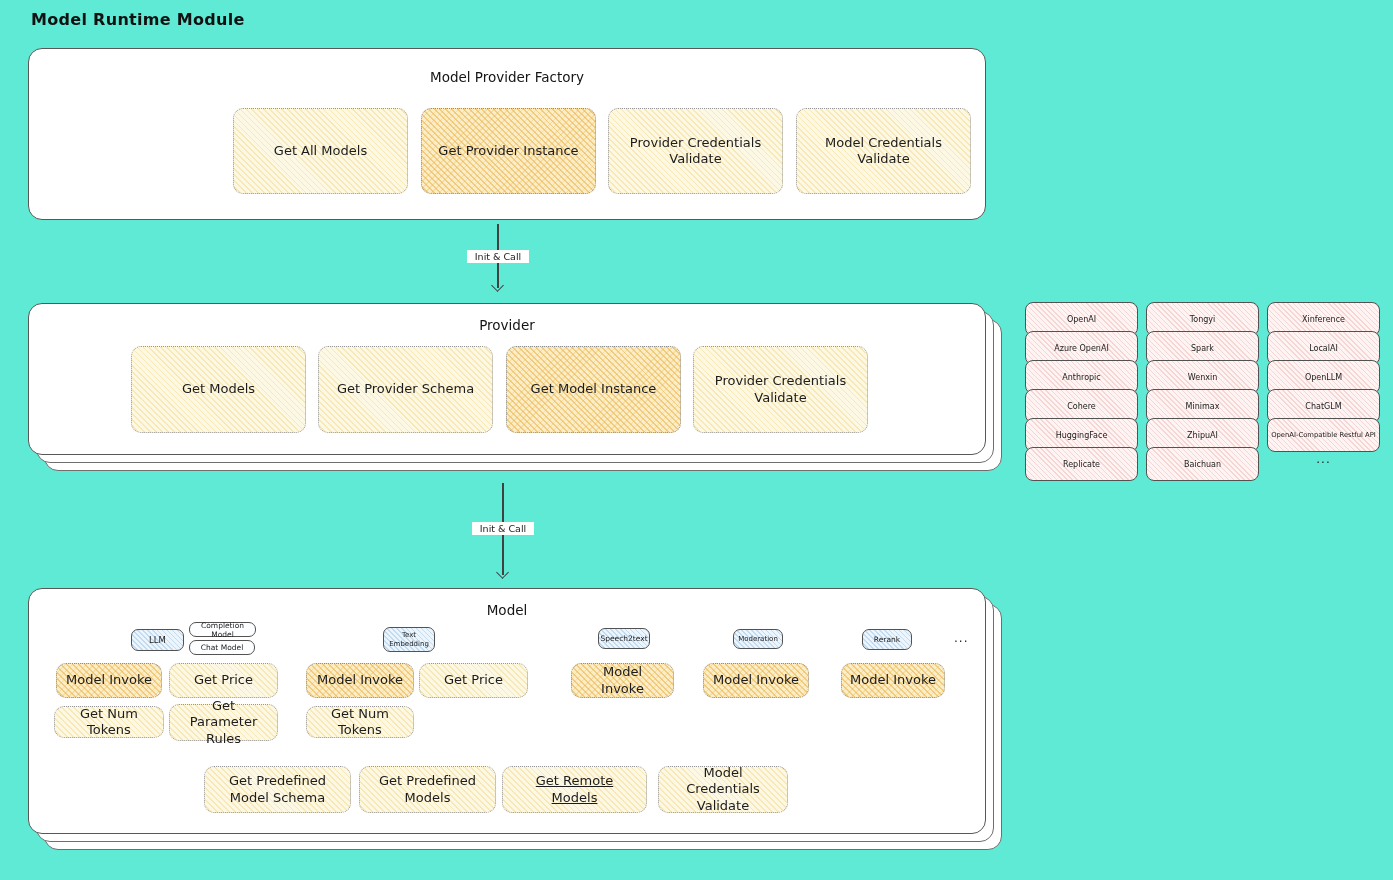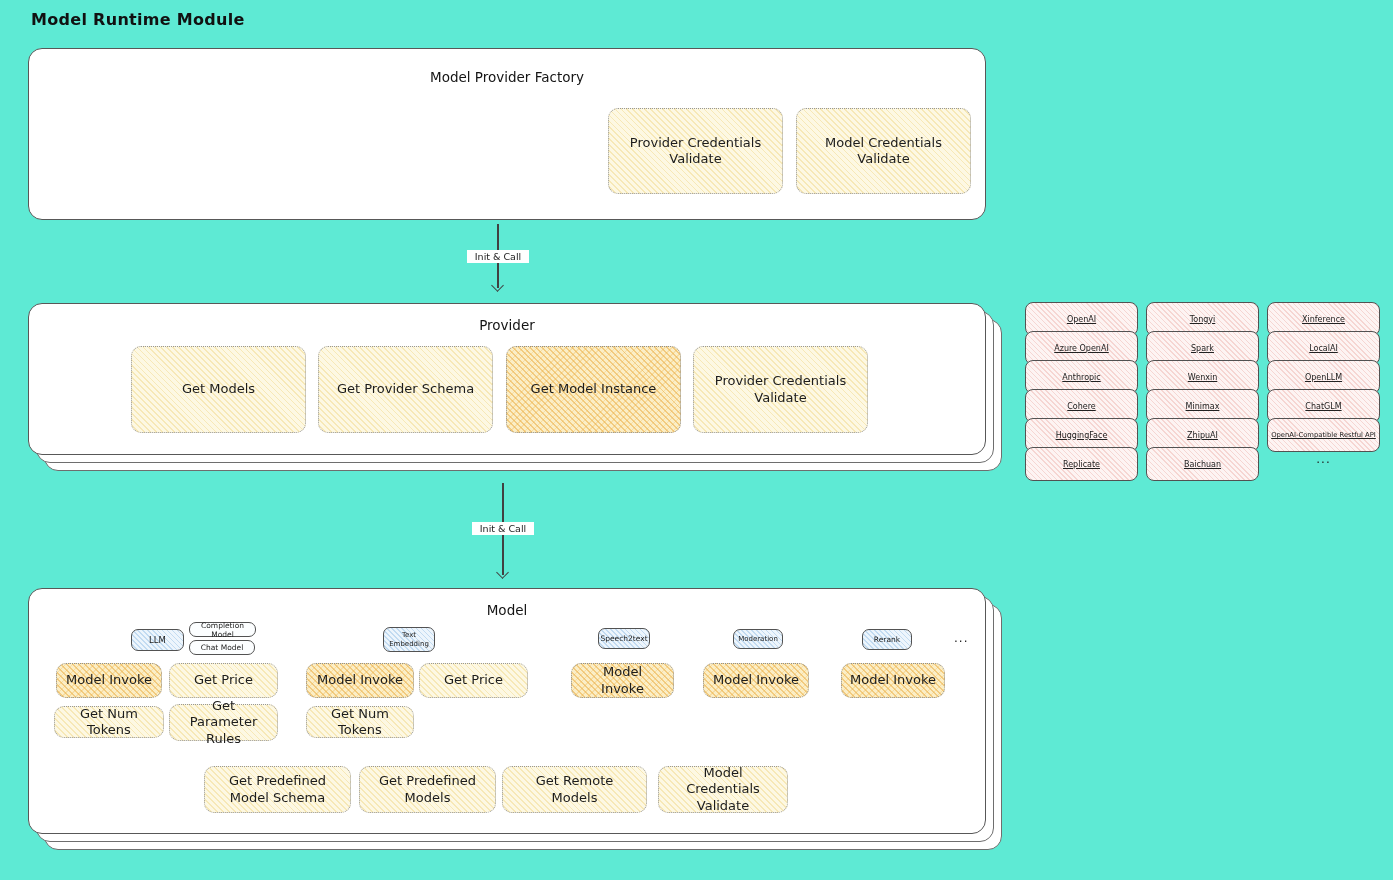--- a/index.html
+++ b/index.html
@@ -24,21 +24,21 @@
     background-image:repeating-linear-gradient(45deg, rgba(236,175,70,.55) 0, rgba(236,175,70,.55) 1.4px, transparent 1.4px, transparent 4.2px),
       repeating-linear-gradient(-45deg, rgba(236,175,70,.28) 0, rgba(236,175,70,.28) 1px, transparent 1px, transparent 5px);
     border:1.4px dotted #8f8f8f; border-radius:10px; }
 
   
   .pgrid { position:absolute; left:1025px; top:302px; display:grid;
     grid-template-columns:repeat(3,113px); grid-auto-rows:23px; column-gap:8px; row-gap:6px; }
   .pink { display:flex; align-items:center; justify-content:center; text-align:center;
     font-size:8px; color:#222; background-color:#fdf4f3;
     background-image:repeating-linear-gradient(45deg, rgba(233,160,152,.36) 0, rgba(233,160,152,.36) 1px, transparent 1px, transparent 3.6px);
-    border:1.3px solid #525252; border-radius:8px; padding:16px 2px;text-decoration:underline; }
+    border:1.3px solid #525252; border-radius:8px; padding:16px 2px; }
   .pink.tiny { font-size:6.8px; }
   .gcell-plain { display:flex; align-items:center; justify-content:center; font-size:12px;
     letter-spacing:1px; color:#222; }
 
   
   .tag { position:absolute; display:flex; align-items:center; justify-content:center;
     text-align:center; color:#1c1c1c; }
   .blue { background-color:#edf5fc;
     background-image:repeating-linear-gradient(45deg, rgba(130,180,225,.4) 0, rgba(130,180,225,.4) 1px, transparent 1px, transparent 3.5px);
     border:1.3px solid #525252; border-radius:7px; }
@@ -55,20 +55,22 @@
 </style>
 </head>
 <body>
 
 <div class="stage">
 
   <div class="page-title">Model Runtime Module</div>
 
   <div class="panel" style="left:28px;top:48px;width:958px;height:172px;">
     <div class="panel-title" style="top:20px;">Model Provider Factory</div>
+    <div class="node ybox" style="left:204px;top:59px;width:175px;height:86px;">Get All Models</div>
+    <div class="node obox" style="left:392px;top:59px;width:175px;height:86px;">Get Provider Instance</div>
     <div class="node ybox" style="left:579px;top:59px;width:175px;height:86px;">Provider Credentials Validate</div>
     <div class="node ybox" style="left:767px;top:59px;width:175px;height:86px;">Model Credentials Validate</div>
   </div>
 
   <div class="vline" style="left:497px;top:224px;height:64px;"></div>
   <div class="ahead" style="left:493px;top:281px;"></div>
   <div class="alabel" style="left:467px;top:250px;">Init &amp; Call</div>
 
   <div class="stack" style="left:44px;top:319px;width:958px;height:152px;"></div>
   <div class="stack" style="left:36px;top:311px;width:958px;height:152px;"></div>
@@ -126,17 +128,17 @@
     <div class="node obox" style="left:542px;top:74px;width:103px;height:35px;">Model Invoke</div>
     <div class="node obox" style="left:674px;top:74px;width:106px;height:35px;">Model Invoke</div>
     <div class="node obox" style="left:812px;top:74px;width:104px;height:35px;">Model Invoke</div>
 
     <div class="node ybox" style="left:25px;top:117px;width:110px;height:32px;">Get Num Tokens</div>
     <div class="node ybox" style="left:140px;top:115px;width:109px;height:37px;">Get Parameter Rules</div>
     <div class="node ybox" style="left:277px;top:117px;width:108px;height:32px;">Get Num Tokens</div>
 
     <div class="node ybox" style="left:175px;top:177px;width:147px;height:47px;">Get Predefined Model Schema</div>
     <div class="node ybox" style="left:330px;top:177px;width:137px;height:47px;">Get Predefined Models</div>
-    <div class="node ybox" style="left:473px;top:177px;width:145px;height:47px;">Get Remote Models</div>
+    <div class="node ybox" style="left:473px;top:177px;width:145px;height:47px;text-decoration:underline;">Get Remote Models</div>
     <div class="node ybox" style="left:629px;top:177px;width:130px;height:47px;">Model Credentials Validate</div>
   </div>
 
 </div>
 
 </body></html>

